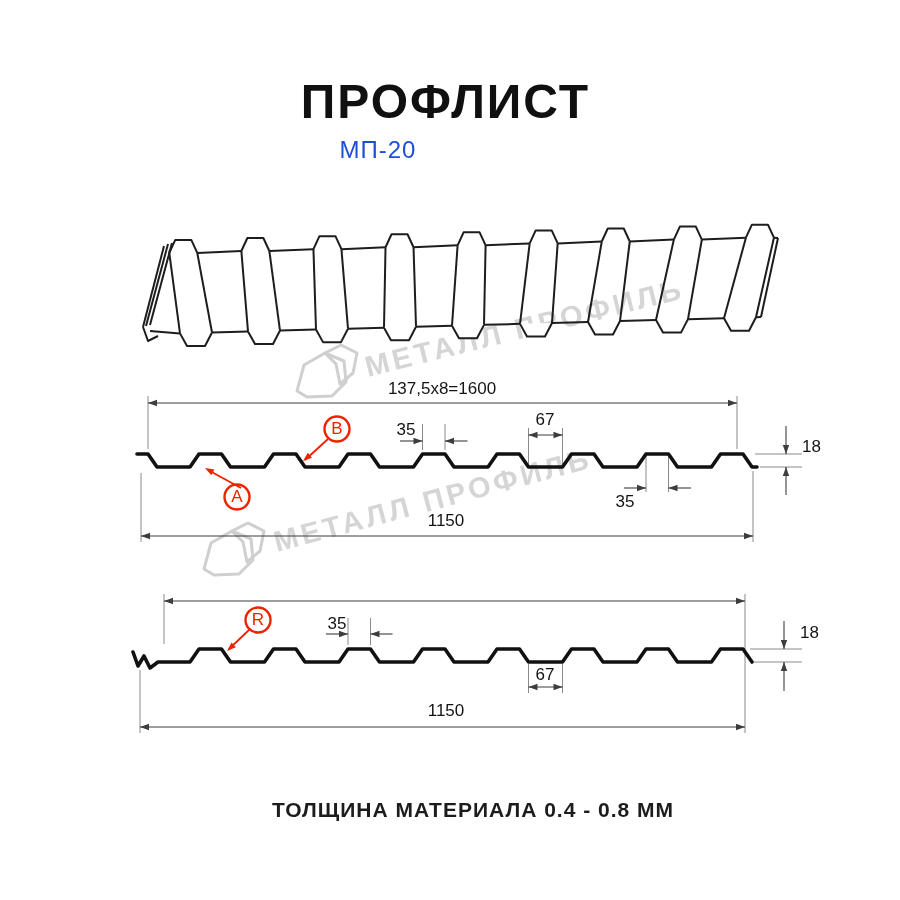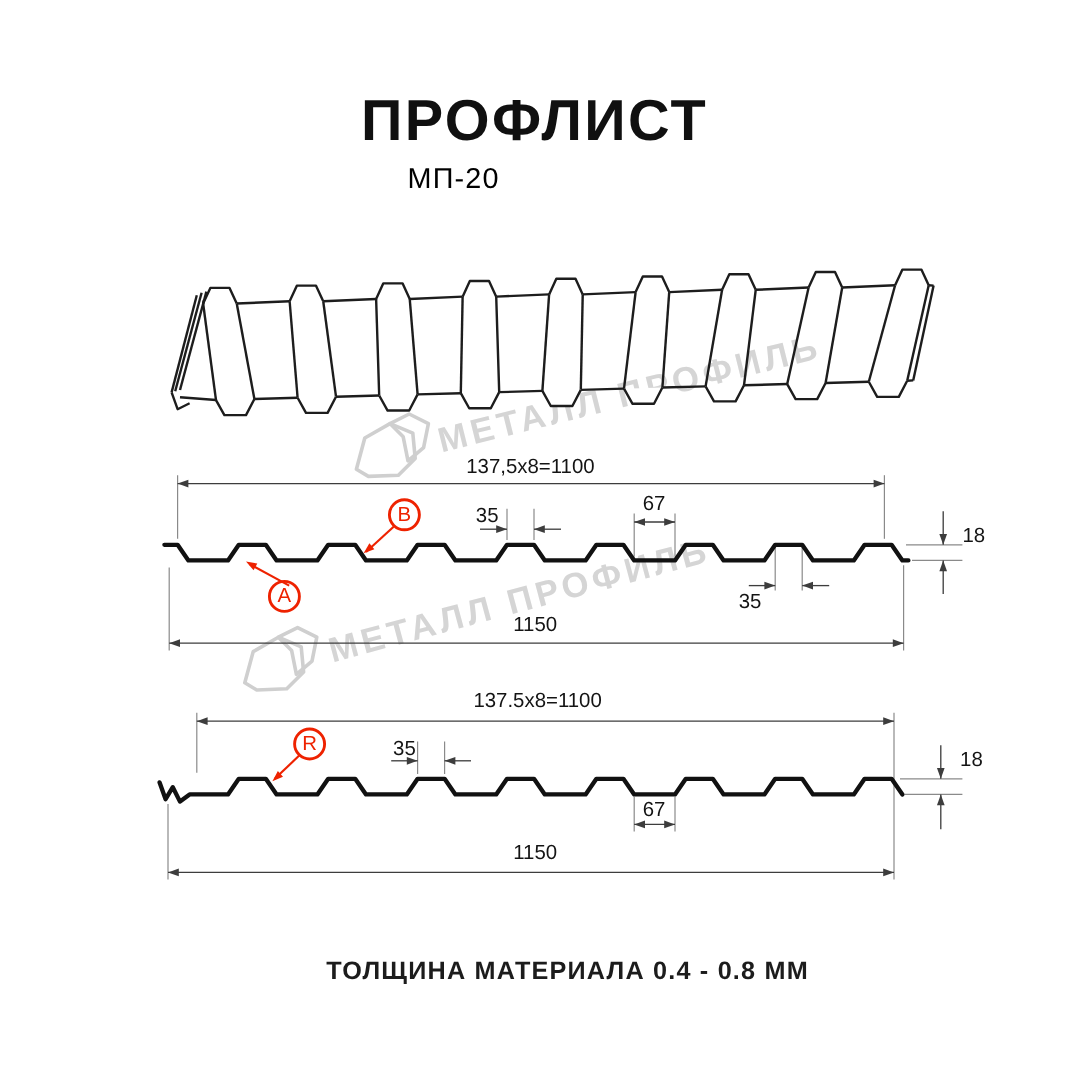--- a/index.html
+++ b/index.html
@@ -2,21 +2,21 @@
 <html><head>
 <meta charset="utf-8">
 <style>
   html,body{margin:0;padding:0;background:#fff;}
   #canvas{position:relative;width:900px;height:900px;background:#fff;overflow:hidden;
           font-family:"Liberation Sans",sans-serif;}
   #art{position:absolute;left:0;top:0;}
   .title{position:absolute;left:0;top:74px;width:891px;text-align:center;
          font-size:48px;font-weight:bold;letter-spacing:2px;color:#101010;}
   .subtitle{position:absolute;left:0;top:136px;width:756px;text-align:center;
-         font-size:24px;font-weight:500;letter-spacing:1px;color:#000000;}
+         font-size:24px;font-weight:500;letter-spacing:1px;color:#1d4ed8;}
   .footer{position:absolute;left:0;top:798px;width:900px;text-align:center;
          font-size:21px;font-weight:600;letter-spacing:1px;color:#1c1c1c;padding-left:23px;}
   .dim{position:absolute;font-size:17px;line-height:18px;color:#141414;text-align:center;}
   .dim.left{text-align:right;}
   .marker{position:absolute;width:24px;height:24px;line-height:24px;text-align:center;
           font-size:17px;color:#ee2200;}
 </style>
 </head>
 <body>
 
@@ -173,30 +173,29 @@
         <line x1="241" y1="488" x2="208" y2="470" stroke="#ee2200" stroke-width="1.8"></line>
         <polygon points="205,468 214.42296814904284,469.564503519371 211.32018657946628,475.16206964506307" fill="#ee2200"></polygon>
         <line x1="250" y1="629" x2="229" y2="649" stroke="#ee2200" stroke-width="1.8"></line>
         <polygon points="227,651 231.5470854889482,642.5997611012426 235.8295213696449,647.3558879842979" fill="#ee2200"></polygon>
       </g>
   </svg>
 
   <div class="title">ПРОФЛИСТ</div>
   <div class="subtitle">МП-20</div>
 
-  <div class="dim" style="left:342px;top:380px;width:200px;">137,5x8=1100</div>
+  <div class="dim" style="left:342px;top:380px;width:200px;">137,5x8=1600</div>
   <div class="dim" style="left:390px;top:421px;width:32px;">35</div>
   <div class="dim" style="left:529px;top:411px;width:32px;">67</div>
   <div class="dim" style="left:609px;top:493px;width:32px;">35</div>
   <div class="dim left" style="left:791px;top:438px;width:30px;">18</div>
   <div class="dim" style="left:402px;top:512px;width:88px;">1150</div>
   <div class="marker" style="left:225px;top:485px;">A</div>
   <div class="marker" style="left:325px;top:417px;">B</div>
 
-  <div class="dim" style="left:348px;top:575px;width:200px;">137.5x8=1100</div>
   <div class="dim" style="left:321px;top:615px;width:32px;">35</div>
   <div class="dim" style="left:529px;top:666px;width:32px;">67</div>
   <div class="dim left" style="left:789px;top:624px;width:30px;">18</div>
   <div class="dim" style="left:402px;top:702px;width:88px;">1150</div>
   <div class="marker" style="left:246px;top:608px;">R</div>
 
   <div class="footer">ТОЛЩИНА МАТЕРИАЛА 0.4 - 0.8 ММ</div>
 </div>
 
 </body></html>

